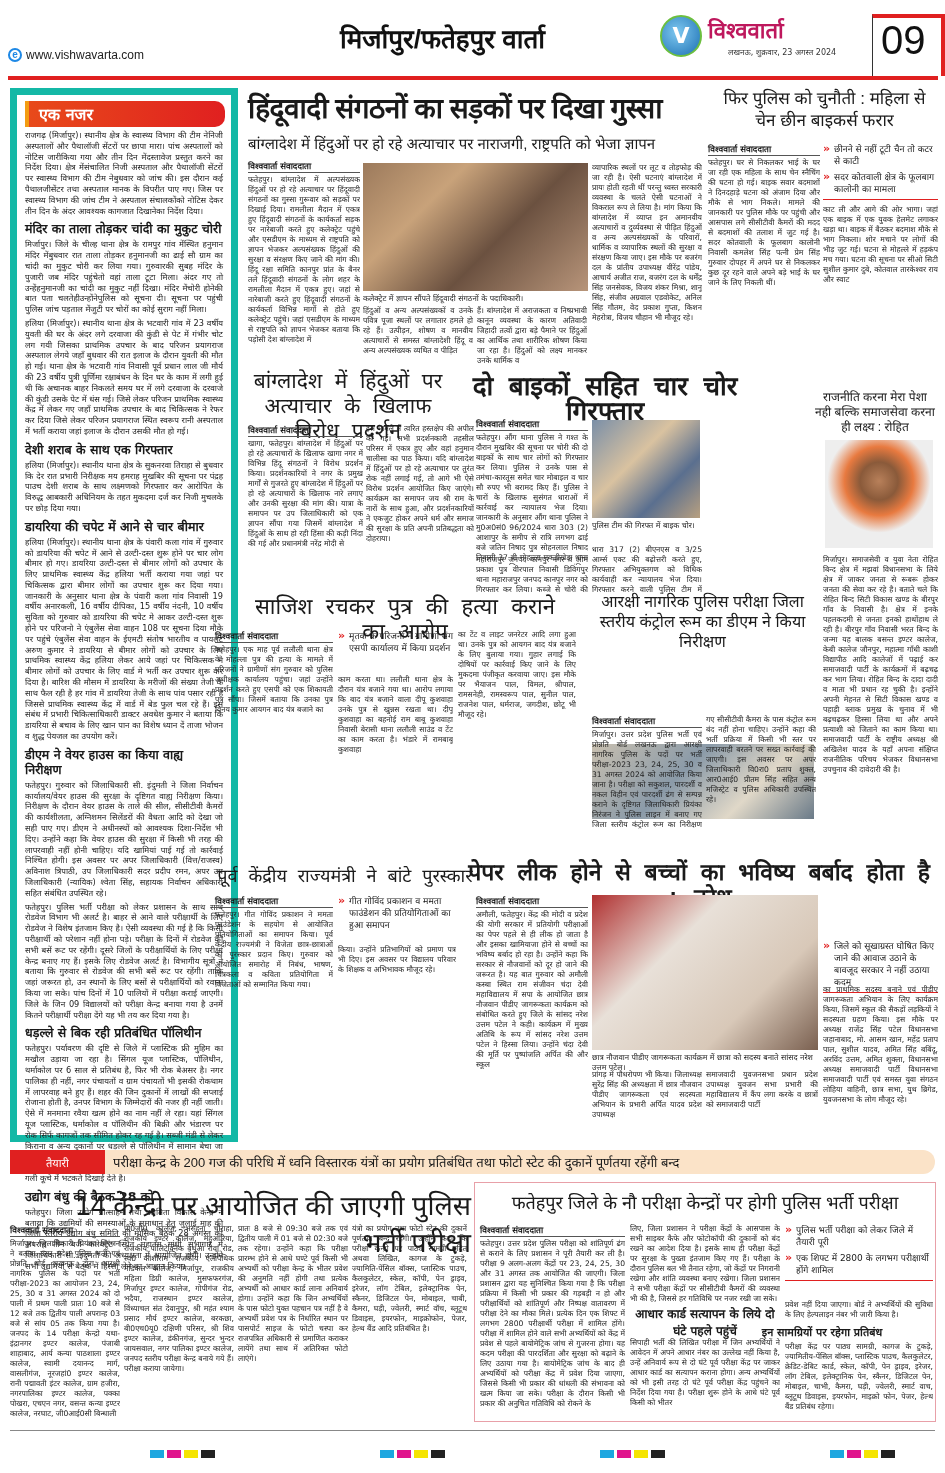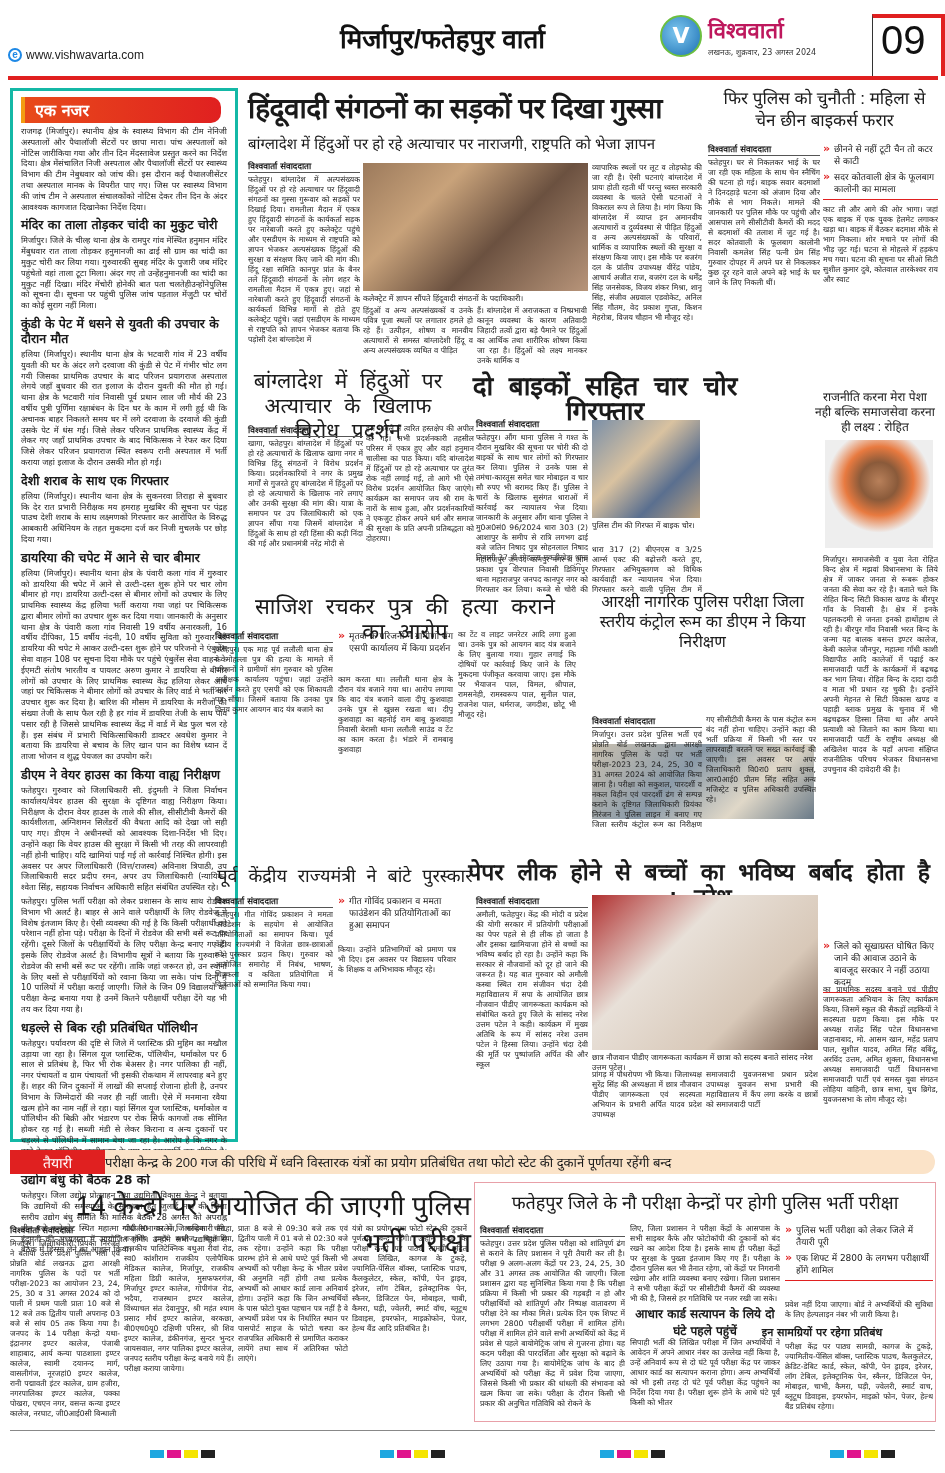--- a/index.html
+++ b/index.html
@@ -4,25 +4,25 @@
 <style>
   * { box-sizing: border-box; margin: 0; padding: 0; }
   body { width: 945px; height: 1473px; background: #fff; font-family: "DejaVu Sans", sans-serif; color: #1a1a1a; position: relative; overflow: hidden; }
   .abs { position: absolute; }
   .hdr-site { left: 8px; top: 48px; font-family: "Liberation Sans", sans-serif; font-size: 12px; color: #222; display:flex; align-items:center; gap:4px; }
   .ie-icon { width: 14px; height: 14px; border-radius: 50%; border: 2px solid #1e88e5; color:#1e88e5; font-size: 10px; line-height: 10px; text-align:center; font-weight:bold; }
   .hdr-title { left: 340px; top: 20px; font-size: 26px; font-family: "Liberation Sans", sans-serif; font-weight: bold; color: #111; }
   .logo { left: 660px; top: 14px; display: flex; align-items: center; gap: 6px; }
   .logo-circle { width: 42px; height: 42px; border-radius: 50%; background: radial-gradient(circle at 40% 40%, #7ec8f0, #1b6fb3); display:flex;align-items:center;justify-content:center;color:#fff;font-weight:bold;font-size:22px; border:2px solid #6cbf3f;}
   .logo-name { font-size: 22px; font-weight: bold; color: #be185d; font-family:"Liberation Sans",sans-serif; }
-  .logo-date { font-size: 8px; color: #333; margin-top: 2px; }
+  .logo-date { font-size: 8px; color: #333; margin-top: 2px; margin-left: 20px; }
   .page-no { left: 872px; top: 14px; width: 73px; height: 62px; border-top: 4px solid #e02020; border-right: 4px solid #e02020; border-left: 1px solid #333; padding-left: 8px; font-size: 40px; font-family: "Liberation Sans", sans-serif; color: #111; }
   .redrule { left: 8px; top: 76px; width: 930px; height: 4px; background: #e02020; }
 
-  .box-left { left: 10px; top: 88px; width: 228px; height: 1054px; border: 3px solid #14b8a6; padding: 6px 8px; }
+  .box-left { left: 10px; top: 88px; width: 228px; height: 1054px; border: 7px solid #14b8a6; padding: 6px 8px; }
   .ek-najar { background: linear-gradient(90deg,#e84a1a,#e02020); color:#fff; font-weight:bold; font-size: 16px; padding: 2px 10px; border-radius: 0 10px 10px 0; width: 200px; border-left:4px solid #f39c12; }
   .l-head { font-size: 12.5px; font-weight: bold; margin-top: 5px; line-height: 15px; }
   .l-body { font-size: 8.2px; line-height: 10.8px; text-align: justify; color: #222; margin-top: 3px; }
 
   .main-head { left: 248px; top: 88px; width: 450px; font-size: 28px; font-weight: bold; font-family: "Liberation Sans", sans-serif; letter-spacing: -0.5px; }
   .main-sub { left: 248px; top: 133px; width: 460px; font-size: 15px; font-family: "Liberation Sans", sans-serif; }
   .byline { font-size: 8.5px; font-weight: bold; border-bottom: 1px solid #555; padding-bottom: 1px; margin-bottom: 2px; }
   .col { font-size: 7.6px; line-height: 10px; text-align: justify; color: #222; overflow: hidden; }
   .photo { background: linear-gradient(135deg,#9c7a5c,#c8a27a 30%,#6b5140 60%,#b8957a); position: relative; }
   .photo.blue { background: linear-gradient(135deg,#7a8fa8,#d9c2a0 40%,#5a6f8f 70%,#b8a080); }
@@ -32,22 +32,22 @@
   .caption { font-size: 7.8px; color: #222; margin-top: 2px; }
 
   .side-head { font-size: 17px; text-align: center; font-family: "Liberation Sans", sans-serif; line-height: 22px; }
   .bullet { font-size: 9px; line-height: 12px; display: flex; gap: 4px; margin-bottom: 4px; }
   .bullet .chev { color: #e02020; font-weight: bold; font-size: 11px; }
   .redline { height: 1px; background: #e02020; }
 
   .sec-head { font-size: 21px; font-family: Liberation Mono, monospace; text-align: center; line-height: 25px; }
 
   .band { left: 10px; top: 1150px; width: 925px; height: 24px; background: #fbe3c8; border-radius: 0 12px 12px 0; display:flex; align-items:center; }
-  .band .tag { background: #e02020; color: #fff; font-size: 14px; height: 24px; width: 95px; display:flex;align-items:center;justify-content:center; }
-  .band .txt { font-size: 13px; font-family: "Liberation Sans", sans-serif; }
+  .band .tag { background: #e02020; color: #fff; font-size: 11px; height: 24px; width: 95px; display:flex;align-items:center;justify-content:center; }
+  .band .txt { font-size: 13px; padding-left: 8px; font-family: "Liberation Sans", sans-serif; }
 
   .bottom-right-box { left: 474px; top: 1182px; width: 462px; height: 240px; border: 1px solid #e8a0a8; }
   .marks { top: 1450px; display:flex; gap: 3px; align-items:center; }
   .marks span { width: 14px; height: 8px; display:inline-block; }
 </style>
 </head>
 <body>
 
 <div class="abs hdr-site">
   <span class="ie-icon">e</span>
@@ -67,21 +67,20 @@
 <div class="abs box-left">
   <div class="ek-najar">एक नजर</div>
   <div>
       <div class="l-body">राजगढ़ (मिर्जापुर)। स्थानीय क्षेत्र के स्वास्थ्य विभाग की टीम नेनिजी अस्पतालों और पैथालॉजी सेंटरों पर छापा मारा। पांच अस्पतालों को नोटिस जारीकिया गया और तीन दिन मेंदस्तावेज प्रस्तुत करने का निर्देश दिया। क्षेत्र मेंसंचालित निजी अस्पताल और पैथालॉजी सेंटरों पर स्वास्थ्य विभाग की टीम नेबुधवार को जांच की। इस दौरान कई पैथालजीसेंटर तथा अस्पताल मानक के विपरीत पाए गए। जिस पर स्वास्थ्य विभाग की जांच टीम ने अस्पताल संचालकोंको नोटिस देकर तीन दिन के अंदर आवश्यक कागजात दिखानेका निर्देश दिया।</div>
     </div>
   <div>
       <div class="l-head">मंदिर का ताला तोड़कर चांदी का मुकुट चोरी</div>
       <div class="l-body">मिर्जापुर। जिले के चील्ह थाना क्षेत्र के रामपुर गांव मेंस्थित हनुमान मंदिर मेंबुधवार रात ताला तोड़कर हनुमानजी का ढाई सौ ग्राम का चांदी का मुकुट चोरी कर लिया गया। गुरुवारकी सुबह मंदिर के पुजारी जब मंदिर पहुंचेतो वहां ताला टूटा मिला। अंदर गए तो उन्हेंहनुमानजी का चांदी का मुकुट नहीं दिखा। मंदिर मेंचोरी होनेकी बात पता चलतेहीउन्होंनेपुलिस को सूचना दी। सूचना पर पहुंची पुलिस जांच पड़ताल मेंजुटी पर चोरों का कोई सुराग नहीं मिला।</div>
     </div>
   <div>
-      <div class="l-head">कुंडी के पेट में धसने से युवती की उपचार के दौरान मौत</div>
       <div class="l-body">हलिया (मिर्जापुर)। स्थानीय थाना क्षेत्र के भटवारी गांव में 23 वर्षीय युवती की घर के अंदर लगे दरवाजा की कुंडी से पेट में गंभीर चोट लग गयी जिसका प्राथमिक उपचार के बाद परिजन प्रयागराज अस्पताल लेगये जहाँ बुधवार की रात इलाज के दौरान युवती की मौत हो गई। थाना क्षेत्र के भटवारी गांव निवासी पूर्व प्रधान लाल जी मौर्य की 23 वर्षीय पुत्री पूर्णिमा रक्षाबंधन के दिन घर के काम में लगी हुई थी कि अचानक बाहर निकलते समय घर में लगे दरवाजा के दरवाजे की कुंडी उसके पेट में धंस गई। जिसे लेकर परिजन प्राथमिक स्वास्थ्य केंद्र में लेकर गए जहाँ प्राथमिक उपचार के बाद चिकित्सक ने रेफर कर दिया जिसे लेकर परिजन प्रयागराज स्थित स्वरूप रानी अस्पताल में भर्ती कराया जहां इलाज के दौरान उसकी मौत हो गई।</div>
     </div>
   <div>
       <div class="l-head">देशी शराब के साथ एक गिरफ्तार</div>
       <div class="l-body">हलिया (मिर्जापुर)। स्थानीय थाना क्षेत्र के सुकनरवा तिराहा से बुधवार कि देर रात प्रभारी निरीक्षक मय हमराह मुखबिर की सूचना पर पंद्रह पाउच देशी शराब के साथ लक्ष्मणको गिरफ्तार कर आरोपित के विरुद्ध आबकारी अधिनियम के तहत मुकदमा दर्ज कर निजी मुचलके पर छोड़ दिया गया।</div>
     </div>
   <div>
       <div class="l-head">डायरिया की चपेट में आने से चार बीमार</div>
       <div class="l-body">हलिया (मिर्जापुर)। स्थानीय थाना क्षेत्र के पंवारी कला गांव में गुरुवार को डायरिया की चपेट में आने से उल्टी-दस्त शुरू होने पर चार लोग बीमार हो गए। डायरिया उल्टी-दस्त से बीमार लोगों को उपचार के लिए प्राथमिक स्वास्थ्य केंद्र हलिया भर्ती कराया गया जहां पर चिकित्सक द्वारा बीमार लोगों का उपचार शुरू कर दिया गया। जानकारी के अनुसार थाना क्षेत्र के पंवारी कला गांव निवासी 19 वर्षीय अनारकली, 16 वर्षीय दीपिका, 15 वर्षीय नंदनी, 10 वर्षीय सुविता को गुरुवार को डायरिया की चपेट मे आकर उल्टी-दस्त शुरू होने पर परिजनो ने एंबुलेंस सेवा वाहन 108 पर सूचना दिया मौके पर पहुंचे एंबुलेंस सेवा वाहन के ईएमटी संतोष भारतीय व पायलट अरुण कुमार ने डायरिया से बीमार लोगों को उपचार के लिए प्राथमिक स्वास्थ्य केंद्र हलिया लेकर आये जहां पर चिकित्सक ने बीमार लोगों को उपचार के लिए वार्ड मे भर्ती कर उपचार शुरू कर दिया है। बारिश की मौसम में डायरिया के मरीजों की संख्या तेजी के साथ फैल रही है हर गांव में डायरिया तेजी के साथ पांव पसार रही है जिससे प्राथमिक स्वास्थ्य केंद्र में वार्ड में बेड फुल चल रहे हैं। इस संबंध में प्रभारी चिकित्साधिकारी डाक्टर अवधेश कुमार ने बताया कि डायरिया से बचाव के लिए खान पान का विशेष ध्यान दें ताजा भोजन व शुद्ध पेयजल का उपयोग करें।</div>
     </div>

